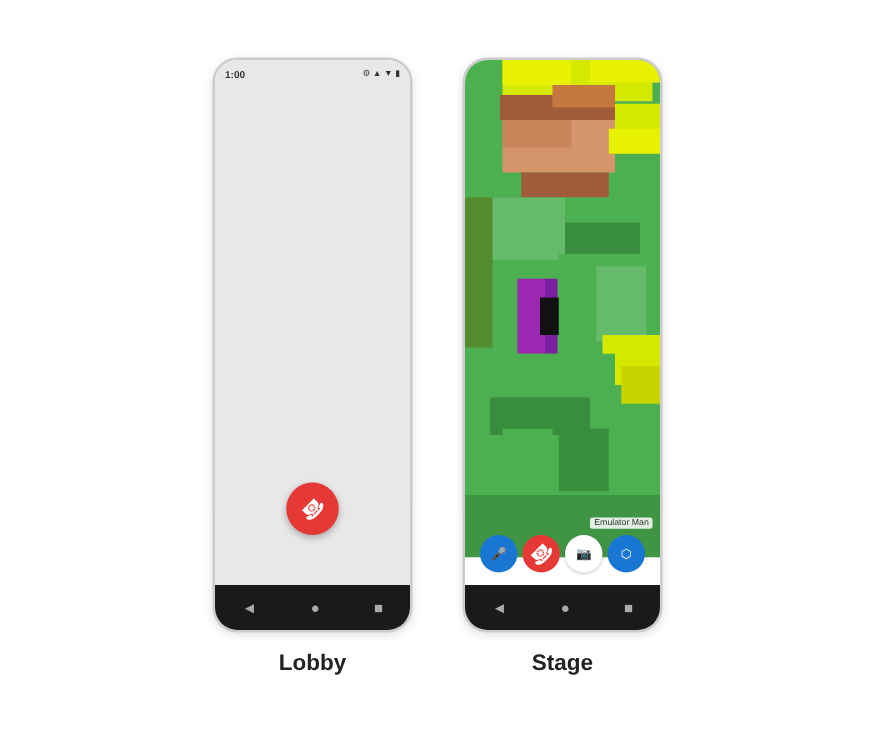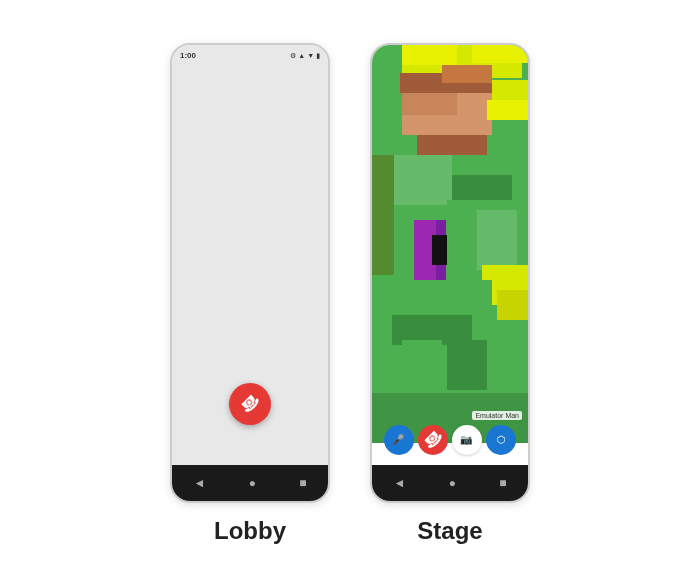--- a/index.html
+++ b/index.html
@@ -24,21 +24,21 @@
     }
 
     .phone-wrapper {
       display: flex;
       flex-direction: column;
       align-items: center;
       gap: 10px;
     }
 
     .phone-label {
-      font-size: 24px;
+      font-size: 18px;
       font-weight: bold;
       color: #222;
       margin-top: 4px;
     }
 
     .phone {
       width: 160px;
       height: 460px;
       background: #ffffff;
       border-radius: 20px;

